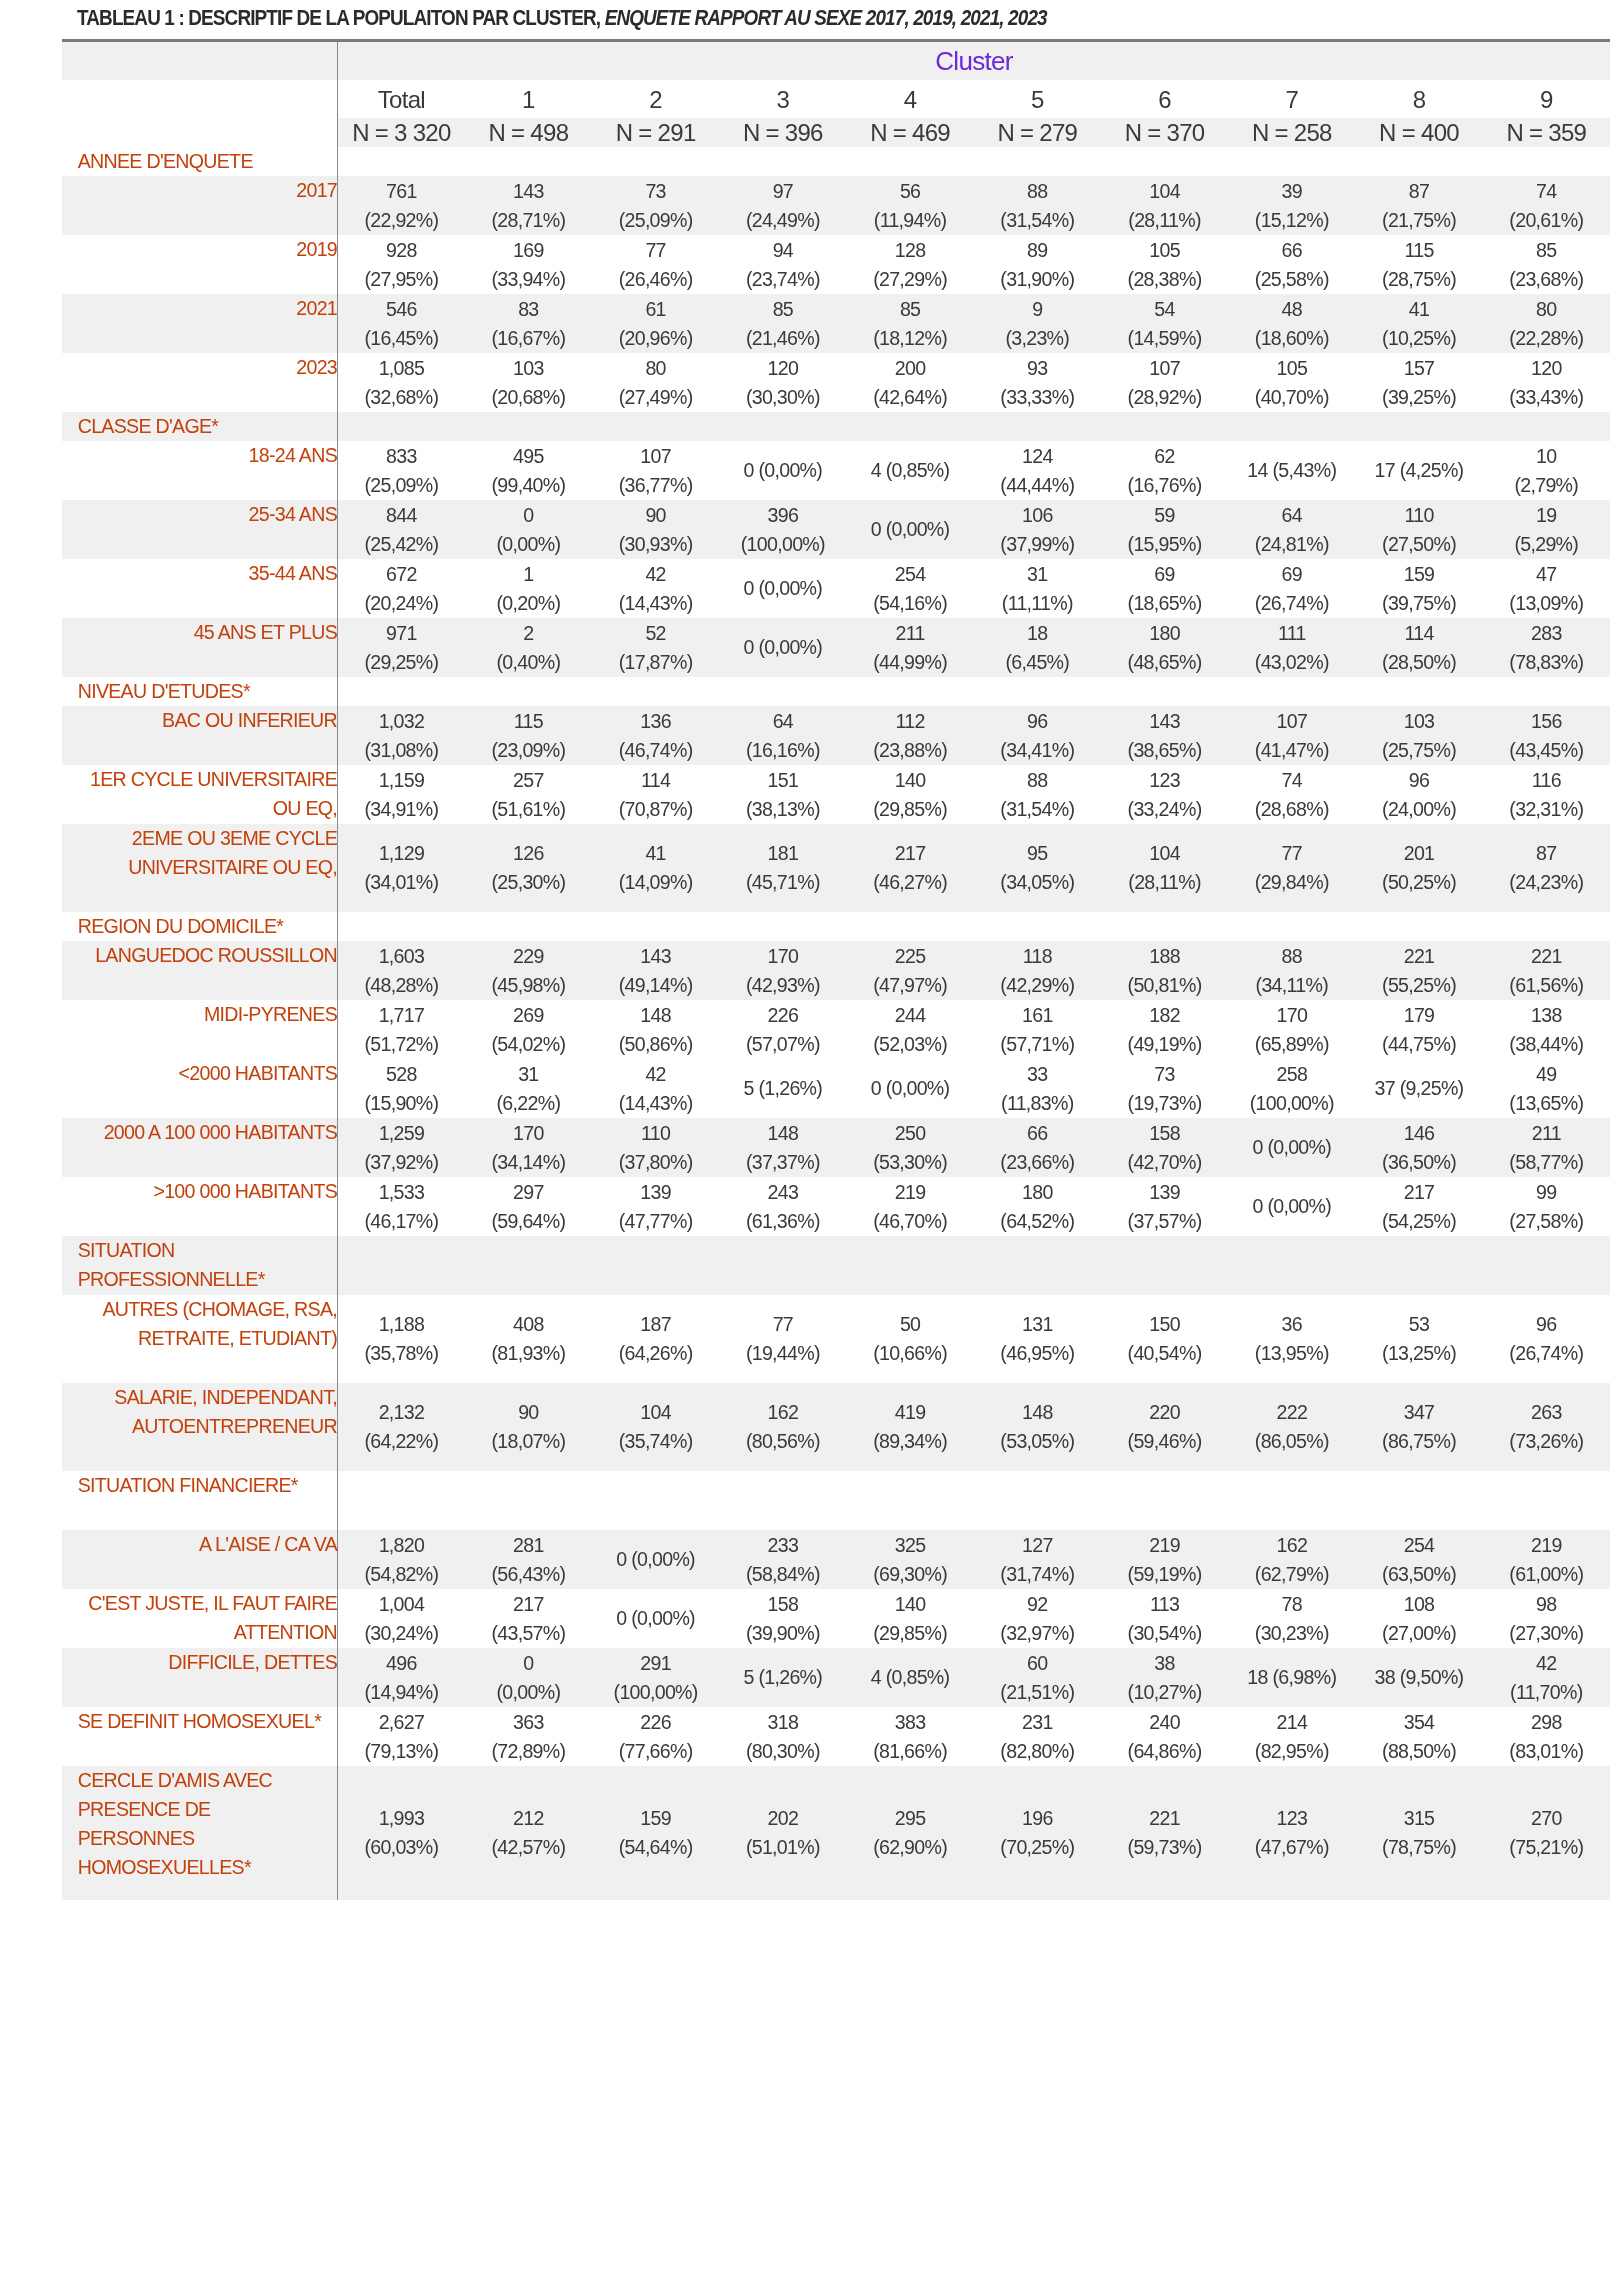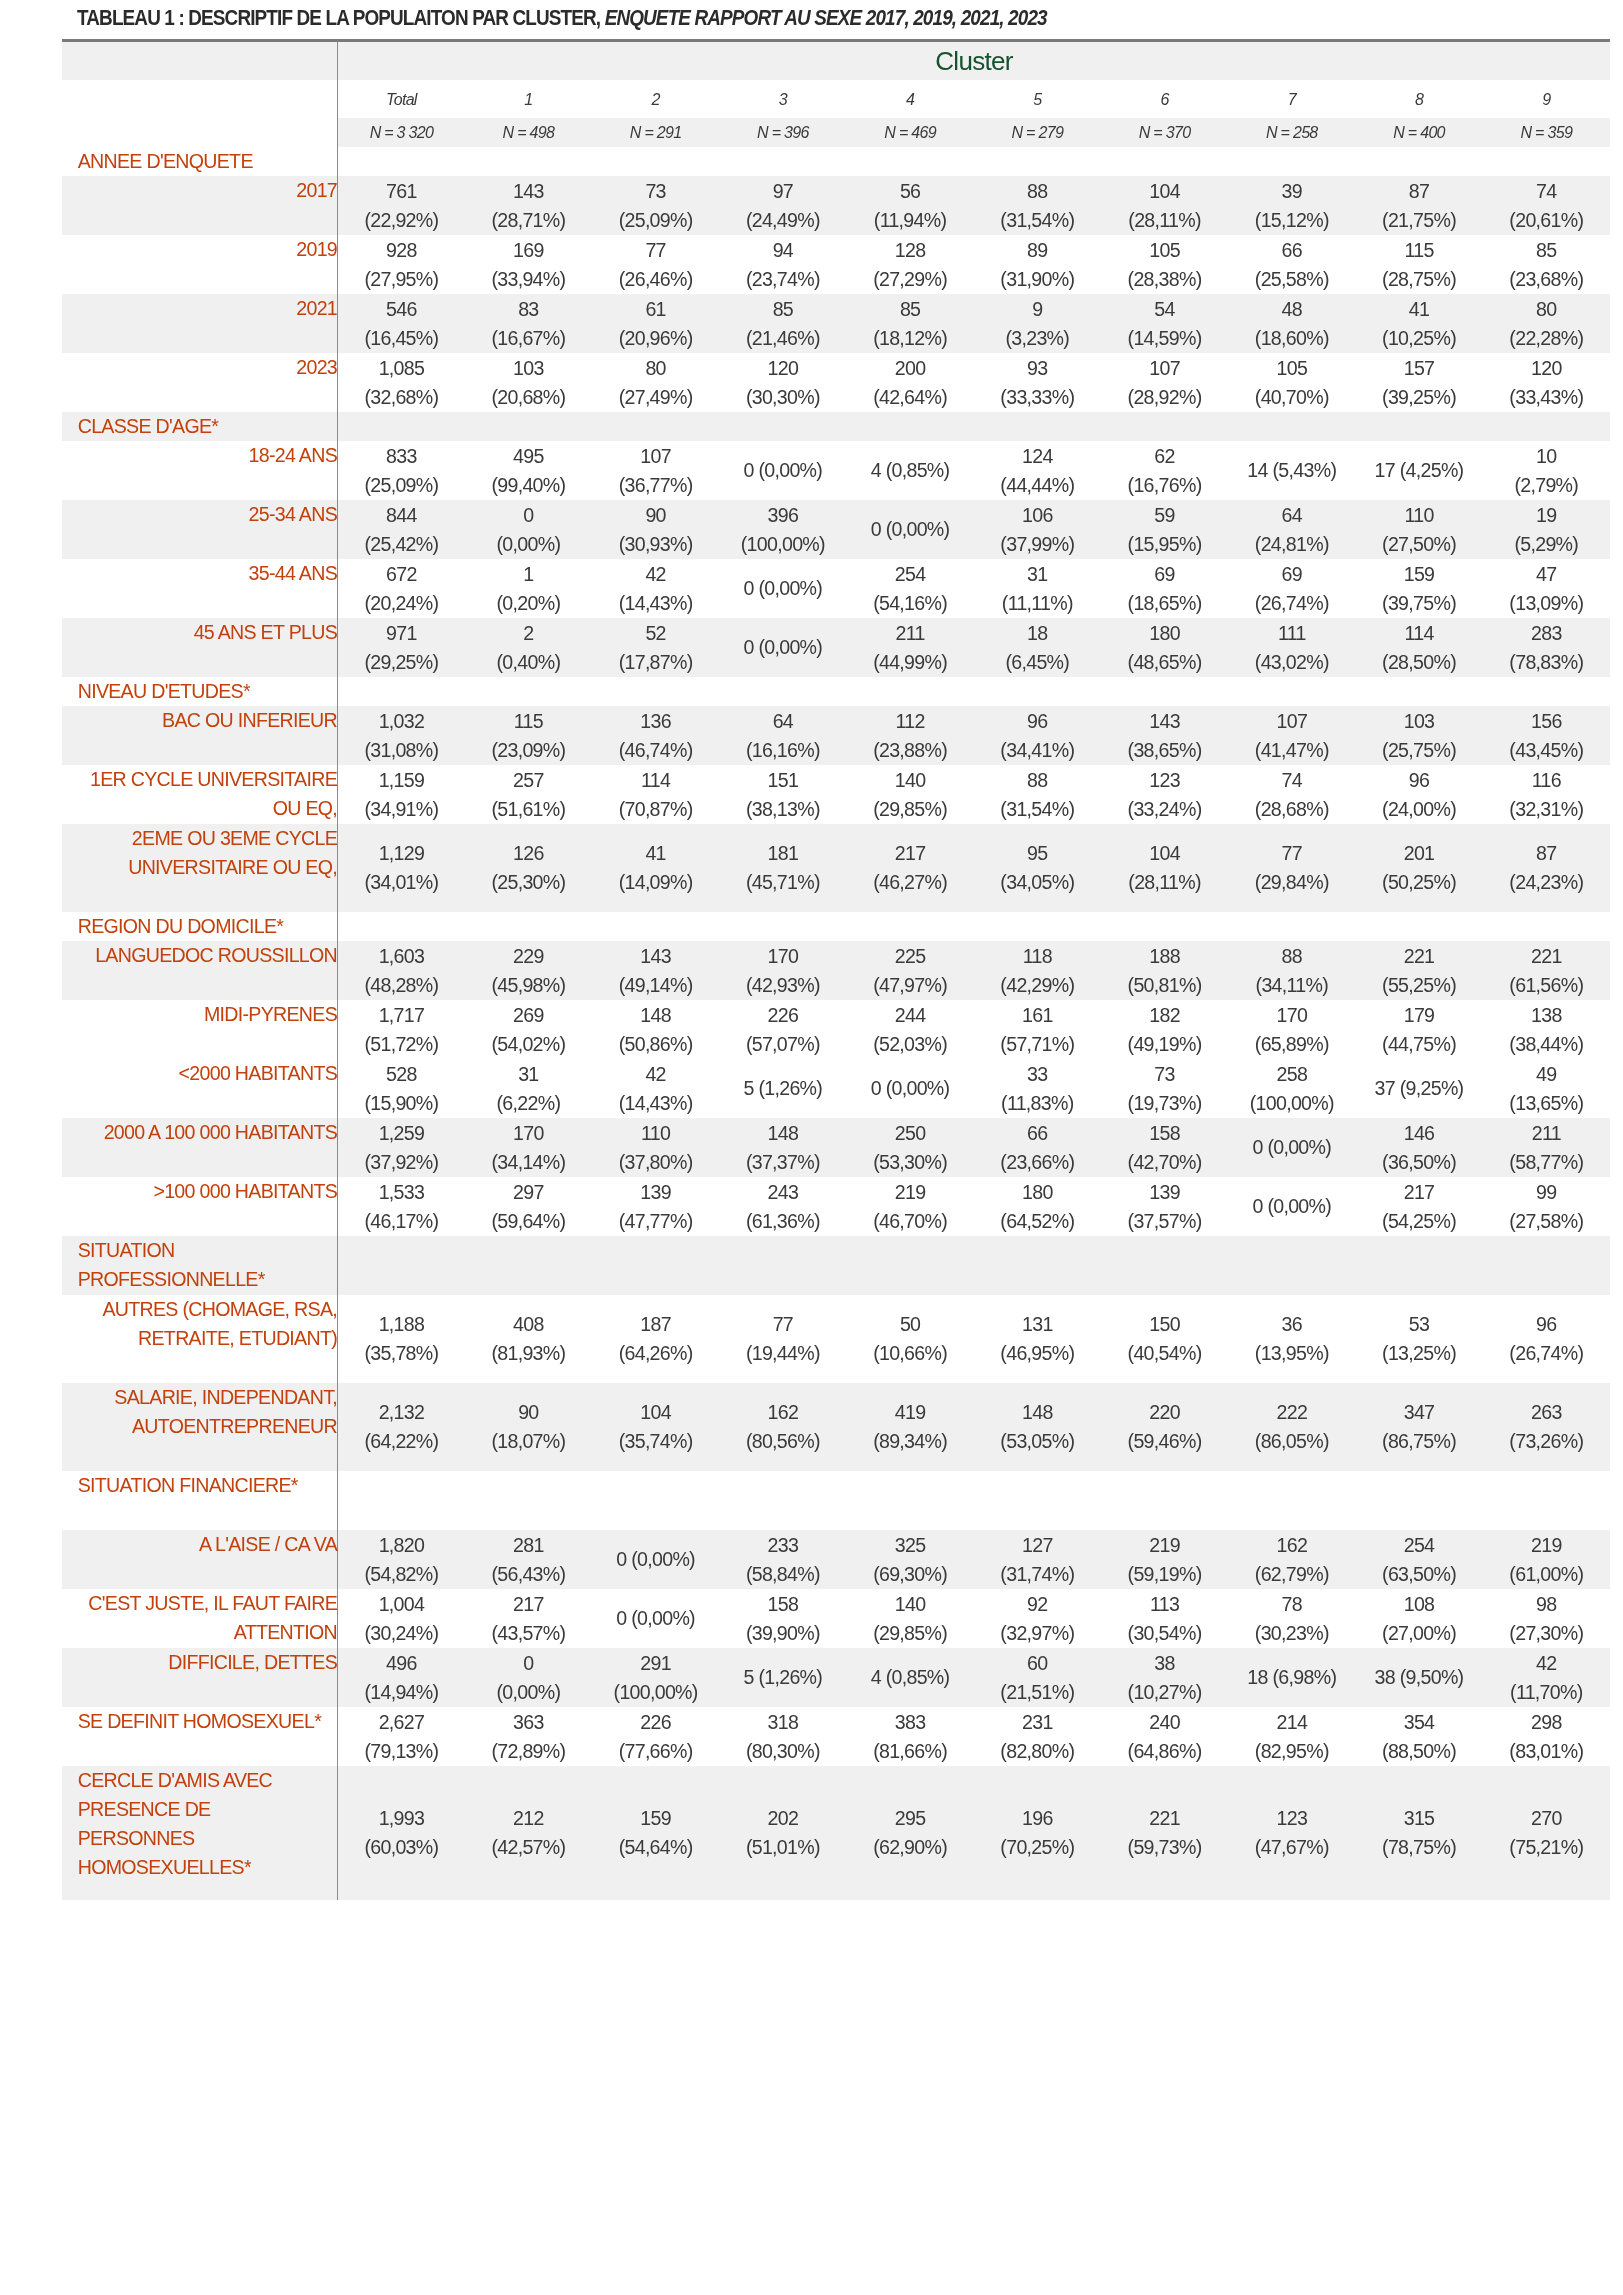--- a/index.html
+++ b/index.html
@@ -14,23 +14,23 @@
   col.c-label { width: 275px; }
   col.c-val { width: 127px; }
   .topline td { border-top: 3.3px solid #7a7a7a; }
   .grey td { background: #f0f0f0; }
   td.label { text-align: right; padding-right: 14.4px; font-weight: bold; font-size: 19.6px; line-height: 29px;
              color: #c2410c; letter-spacing: -0.7px; border-right: 1.3px solid #8a8a8a; vertical-align: top; }
   td.label.section { text-align: left; padding-left: 15.7px; padding-right: 6.5px; }
   td.v { text-align: center; font-size: 19.6px; line-height: 29px; color: #3a3a3a; vertical-align: middle;
          letter-spacing: -0.7px; white-space: nowrap; }
   td.v span { display: block; }
-  .cluster-hdr { text-align: center; font-size: 26px; font-weight: bold; height: 38px; color: #14532d;
+  .cluster-hdr { text-align: center; font-size: 26px; font-weight: bold; height: 38px; color: #6d28d9;
                  letter-spacing: -0.7px; }
-  .colnum td.v, .nrow td.v { font-size: 16px; font-style: italic; }
+  .colnum td.v, .nrow td.v { font-size: 24px; }
   .colnum td { height: 38px; }
   .nrow td { height: 23px; }
   tr.r2 td { height: 59px; }
   tr.r1 td { height: 29px; }
   tr.r3 td { height: 88px; }
   tr.r4 td { height: 134px; }
 </style>
 </head>
 <body>
 

